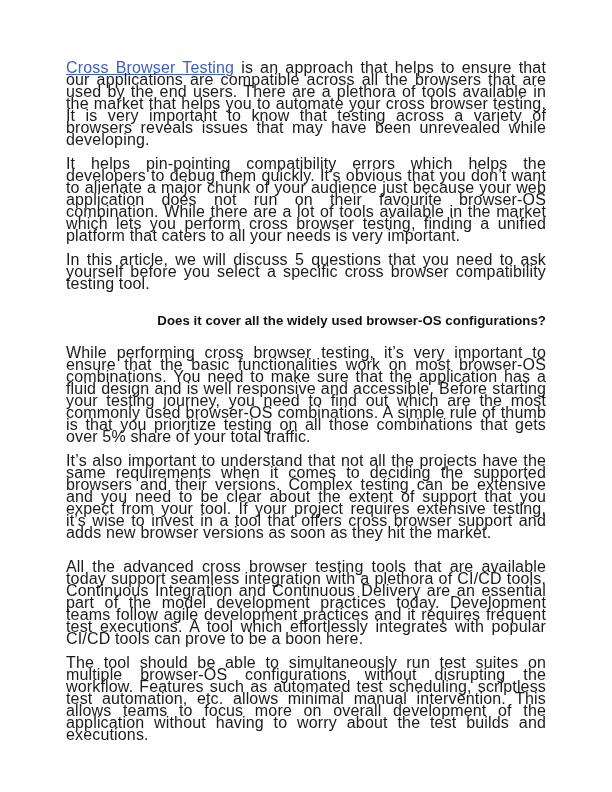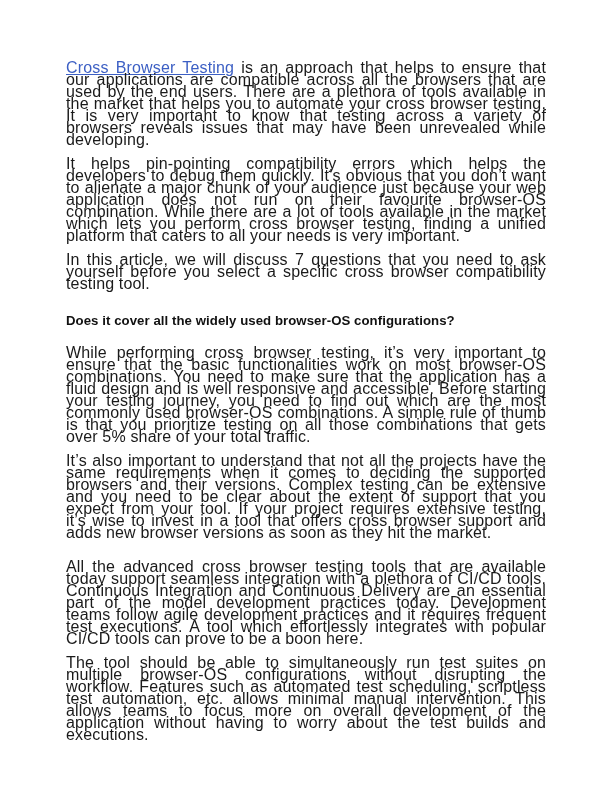--- a/index.html
+++ b/index.html
@@ -42,36 +42,36 @@
     color: #3c5fc4;
     text-decoration: underline;
     text-underline-offset: 1px;
   }
   h2.heading {
     margin: 22px 0 18px 0;
     font-size: 13.2px;
     line-height: 17px;
     font-weight: bold;
     color: #111111;
-    text-align: left;
+    text-align: right;
     letter-spacing: 0.005em;
   }
   .spacer-lg { height: 10px; }
 </style>
 </head>
 <body>
 
 <div class="page">
   <div class="content">
 
     <p class="para"><a class="doclink" href="#">Cross Browser Testing</a><span> is an approach that helps to ensure that our applications are compatible across all the browsers that are used by the end users. There are a plethora of tools available in the market that helps you to automate your cross browser testing. It is very important to know that testing across a variety of browsers reveals issues that may have been unrevealed while developing.</span></p>
 
     <p class="para">It helps pin-pointing compatibility errors which helps the developers to debug them quickly. It’s obvious that you don’t want to alienate a major chunk of your audience just because your web application does not run on their favourite browser-OS combination. While there are a lot of tools available in the market which lets you perform cross browser testing, finding a unified platform that caters to all your needs is very important.</p>
 
-    <p class="para">In this article, we will discuss 7 questions that you need to ask yourself before you select a specific cross browser compatibility testing tool.</p>
+    <p class="para">In this article, we will discuss 5 questions that you need to ask yourself before you select a specific cross browser compatibility testing tool.</p>
 
     <h2 class="heading">Does it cover all the widely used browser-OS configurations?</h2>
 
     <p class="para">While performing cross browser testing, it’s very important to ensure that the basic functionalities work on most browser-OS combinations. You need to make sure that the application has a fluid design and is well responsive and accessible. Before starting your testing journey, you need to find out which are the most commonly used browser-OS combinations. A simple rule of thumb is that you prioritize testing on all those combinations that gets over 5% share of your total traffic.</p>
 
     <p class="para">It’s also important to understand that not all the projects have the same requirements when it comes to deciding the supported browsers and their versions. Complex testing can be extensive and you need to be clear about the extent of support that you expect from your tool. If your project requires extensive testing, it’s wise to invest in a tool that offers cross browser support and adds new browser versions as soon as they hit the market.</p>
 
     <div class="spacer-lg"></div>
 
 

